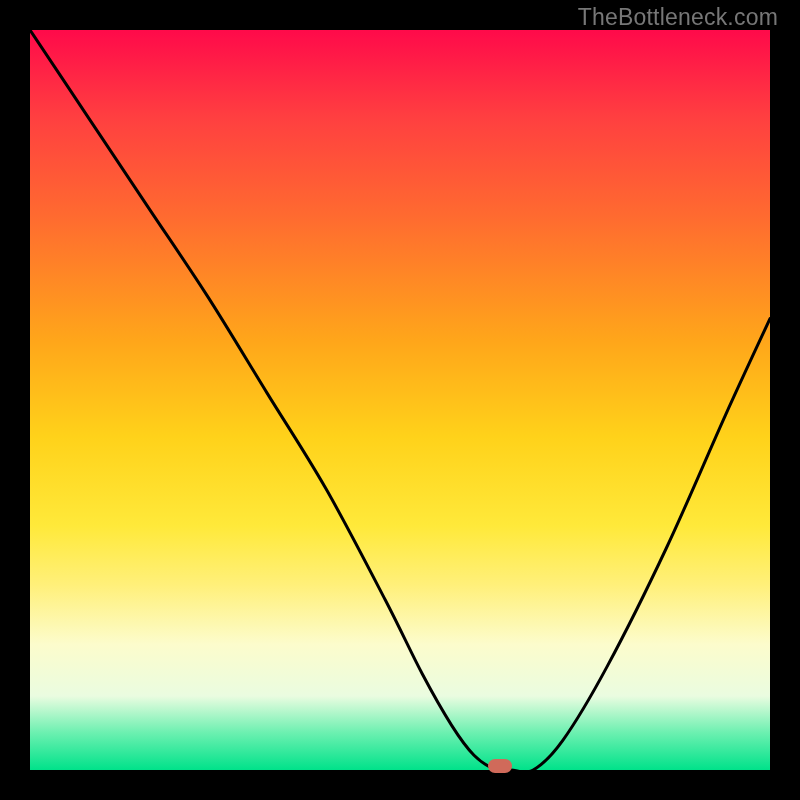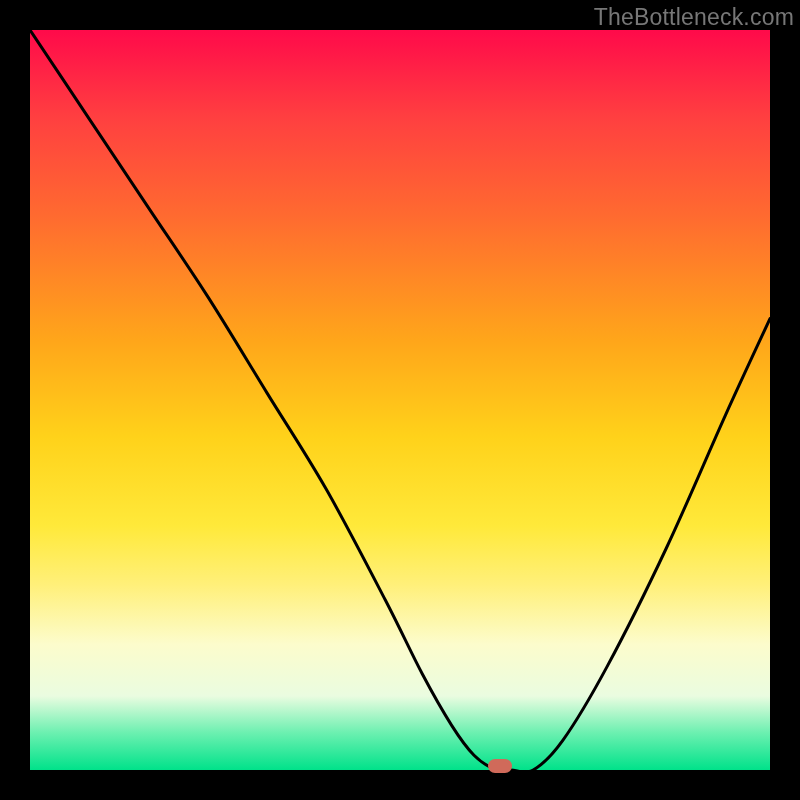--- a/index.html
+++ b/index.html
@@ -48,21 +48,21 @@
   .marker {
     position: absolute;
     width: 24px;
     height: 14px;
     border-radius: 7px;
     background: #d06a5a;
     transform: translate(-50%, -50%);
   }
   .watermark {
     position: absolute;
-    right: 6px;
+    right: 22px;
     top: 4px;
     color: #777;
     font-size: 23px;
     letter-spacing: 0.2px;
   }
 </style>
 </head>
 <body>
 
 <div class="chart-wrap">

